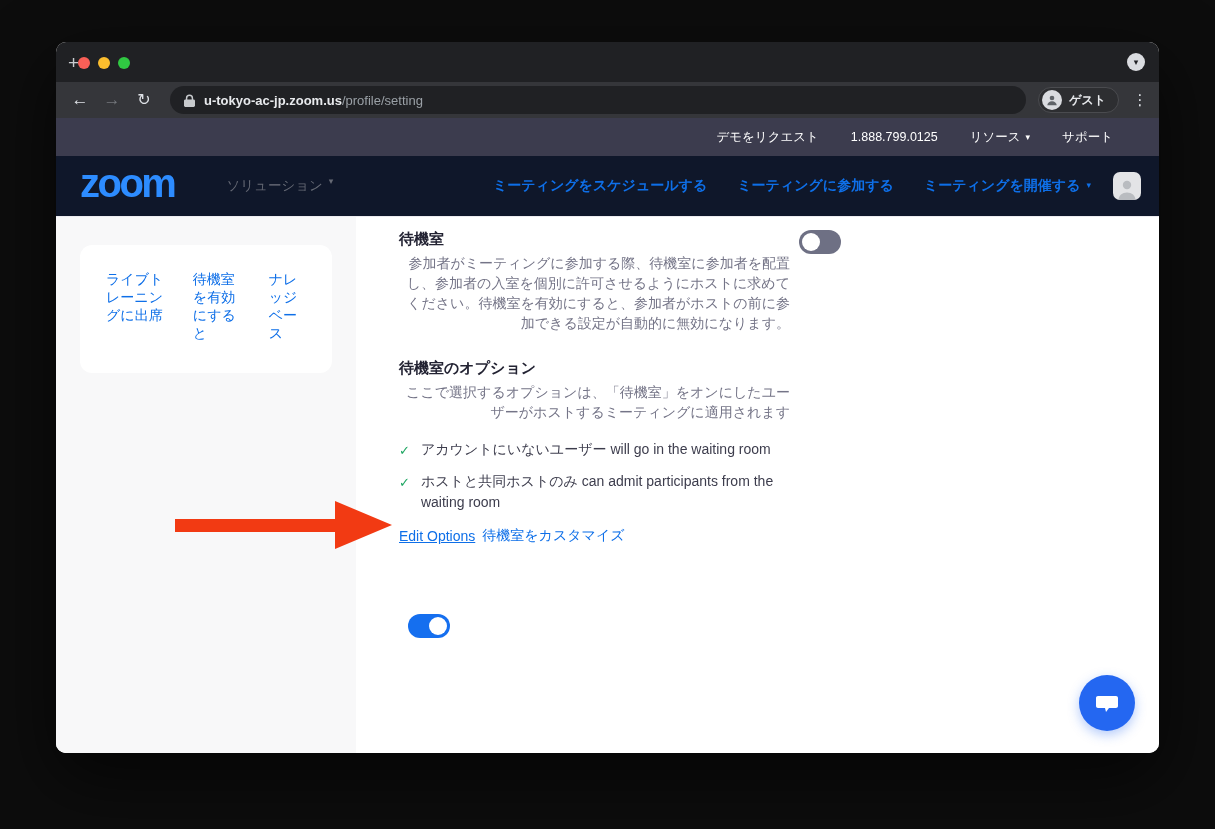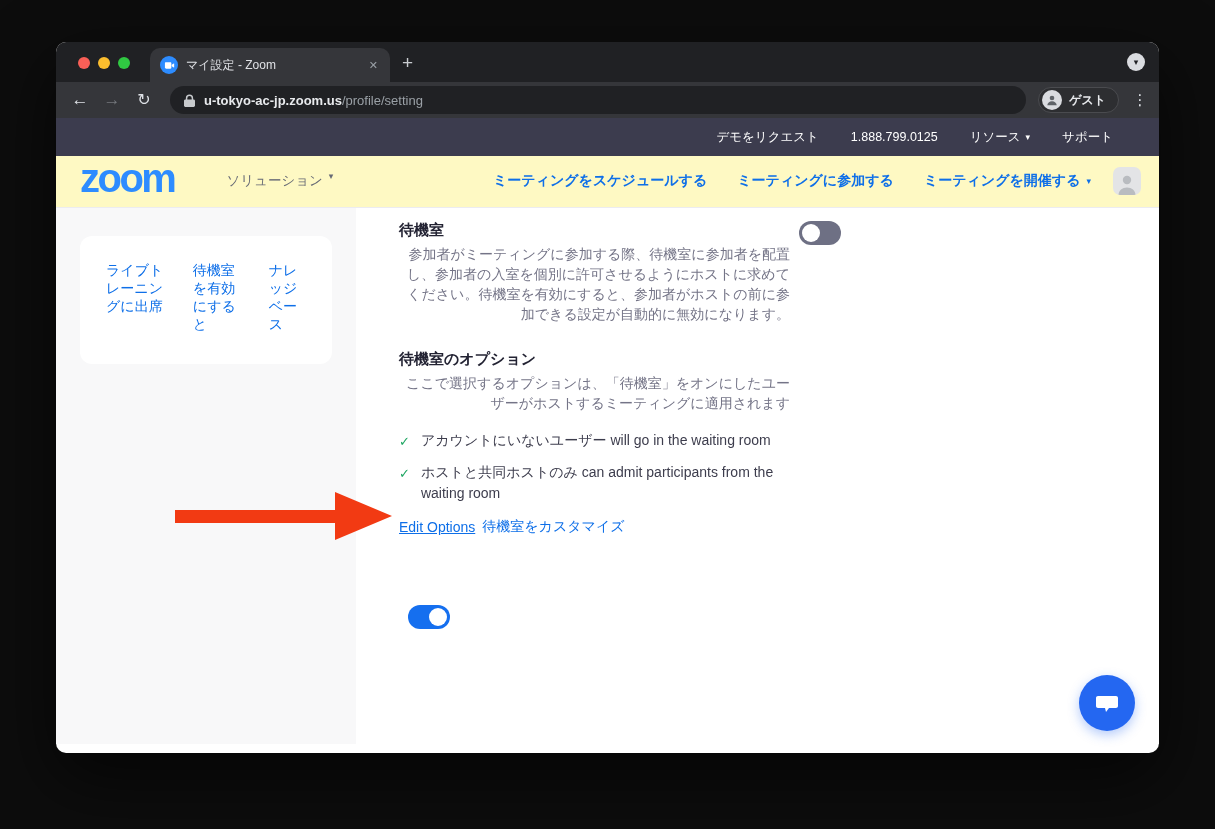--- a/index.html
+++ b/index.html
@@ -55,21 +55,21 @@
   .menu-dots{color:#dee1e6;font-size:15px;margin-left:8px;width:18px;text-align:center;letter-spacing:0;}
   
   .sitebar{
     height:38px;background:#3c3c4e;display:flex;align-items:center;justify-content:flex-end;
     gap:32px;padding-right:46px;
   }
   .sitebar a{color:#ffffff;font-size:12.5px;text-decoration:none;display:flex;align-items:center;gap:5px;cursor:pointer;}
   .caret{font-size:9px;line-height:1;}
   
   .siteheader{
-    height:52px;background:#fef9c3;display:flex;align-items:center;
+    height:61px;background:#0f172a;display:flex;align-items:center;
     padding:0 18px 1px 24px;border-bottom:1px solid #ececf0;box-sizing:border-box;
   }
   .logo{
     color:#2D8CFF;font-size:40px;font-weight:700;letter-spacing:-2.5px;
     line-height:1;margin-top:-6px;text-transform:lowercase;
   }
   .solutions{color:#666a75;font-size:13.5px;margin-left:52px;display:flex;align-items:flex-start;gap:6px;text-decoration:none;}
   .headernav{margin-left:auto;display:flex;align-items:center;gap:30px;}
   .headernav a{color:#0e6fe8;font-size:14px;font-weight:600;text-decoration:none;display:flex;align-items:center;gap:6px;white-space:nowrap;}
   .header-avatar{
@@ -122,29 +122,20 @@
 </head>
 <body>
 
 <div class="window">
 
   <div class="tabstrip">
     <div class="traffic">
       <span class="tl red"></span>
       <span class="tl yellow"></span>
       <span class="tl green"></span>
-    </div>
-    <div class="tab">
-      <span class="favicon">
-        <svg width="11" height="11" viewBox="0 0 24 24">
-            <path fill="#fff" d="M2 7c0-1.1.9-2 2-2h10c1.1 0 2 .9 2 2v10c0 1.1-.9 2-2 2H4c-1.1 0-2-.9-2-2V7zm15 3.5 4.2-2.8c.5-.3 1-.1 1 .6v7.4c0 .7-.5.9-1 .6L17 13.5v-3z"></path>
-          </svg>
-      </span>
-      <span class="tab-title">マイ設定 - Zoom</span>
-      <span class="tab-close">✕</span>
     </div>
     <span class="newtab">+</span>
     <span class="tabsearch">
         <span>▾</span>
       </span>
   </div>
 
   <div class="toolbar">
     <span class="navbtn">←</span>
     <span class="navbtn dim">→</span>

